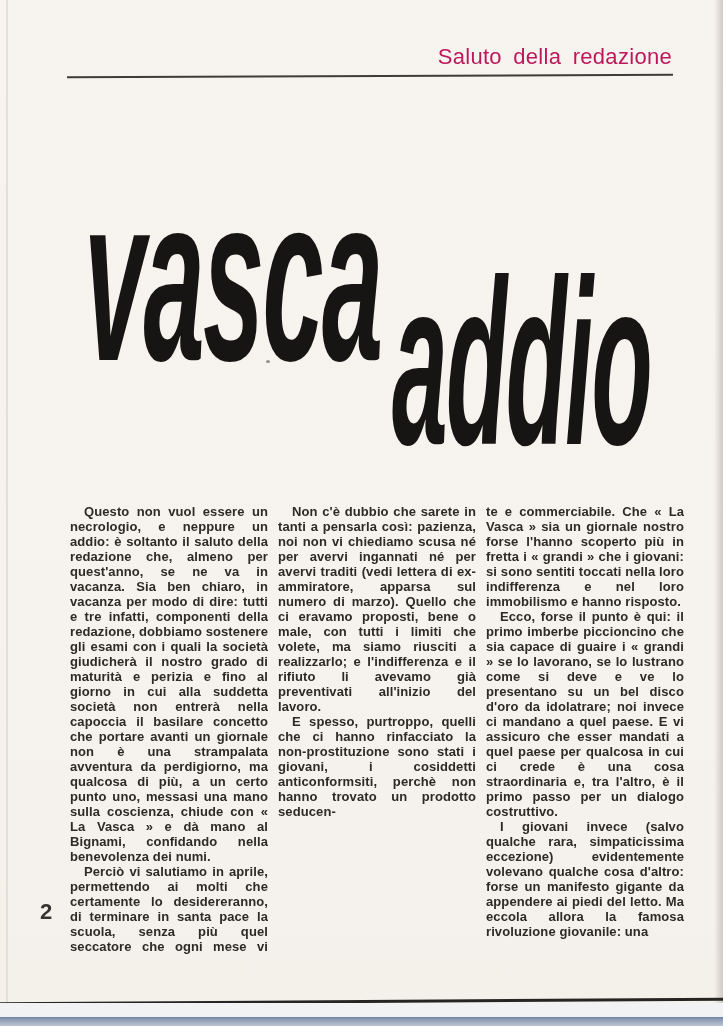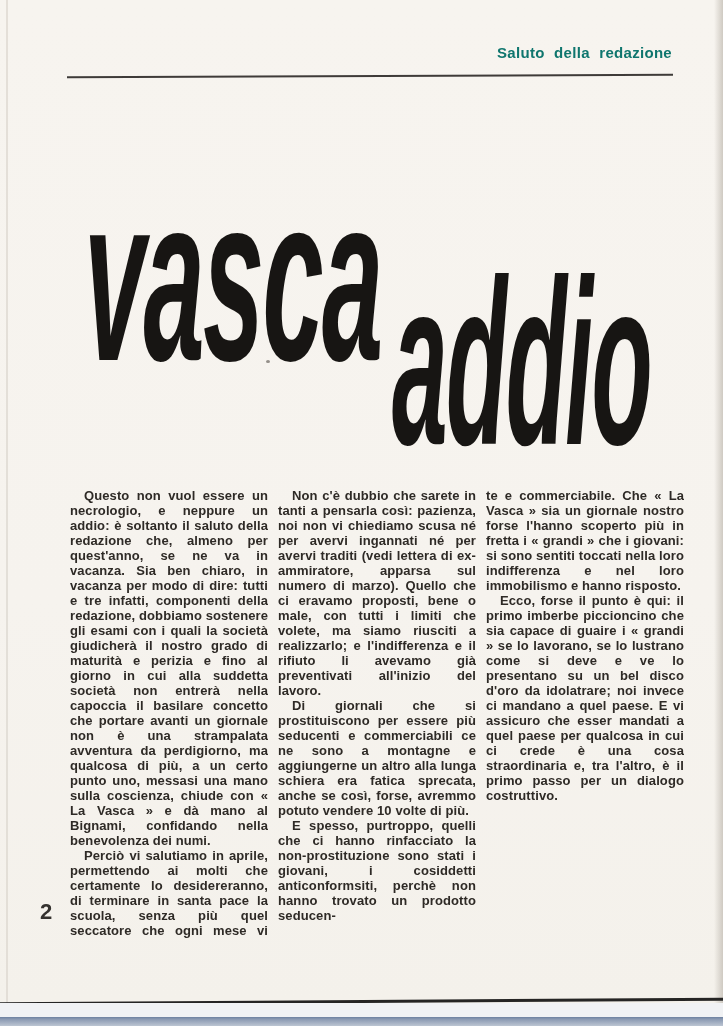--- a/index.html
+++ b/index.html
@@ -27,39 +27,39 @@
   .under-strip{
     position:absolute;left:0;top:1003px;width:723px;height:14px;
     background:#f1f2f4;
   }
   .bottom-band{
     position:absolute;left:0;top:1017px;width:723px;height:9px;
     background:linear-gradient(180deg,#6d80a0 0%,#8b9ab3 25%,#bcc5d2 100%);
   }
   .header{
     position:absolute;right:51px;top:44px;
-    font-size:15px;font-weight:bold;color:#0f766e;
+    font-size:22px;font-weight:normal;color:#be185d;
     letter-spacing:.3px;word-spacing:5px;white-space:nowrap;
   }
   .rule{
     position:absolute;left:67px;top:75px;width:606px;height:2px;
     background:#3e3b38;transform:rotate(-0.25deg);
   }
   .title-word{
     position:absolute;
     font-family:"Liberation Sans", sans-serif;
     font-style:italic;font-weight:bold;
     font-size:200px;line-height:0.9;
     color:#171513;white-space:nowrap;
     transform-origin:0 0;letter-spacing:-3px;
   }
   .title-vasca{left:84px;top:172px;transform:scale(0.55,1.18);}
   .title-addio{left:392px;top:256px;transform:scale(0.50,1.18);}
   .article{
-    position:absolute;left:70px;top:488px;width:614px;height:452px;
+    position:absolute;left:70px;top:504px;width:614px;height:452px;
     display:flex;gap:10px;overflow:hidden;
   }
   .column{
     width:198px;flex:1 1 0;overflow:hidden;
   }
   .para{
     margin:0;
     font-size:13px;line-height:15px;font-weight:bold;
     color:#2e2a26;text-align:justify;
     letter-spacing:.1px;
@@ -89,26 +89,26 @@
 
 <div class="speck"></div>
 
 <div class="article">
   <div class="column">
       <p class="para indent">Questo non vuol essere un necrologio, e neppure un addio: è soltanto il saluto della redazione che, almeno per quest'anno, se ne va in vacanza. Sia ben chiaro, in vacanza per modo di dire: tutti e tre infatti, componenti della redazione, dobbiamo sostenere gli esami con i quali la società giudicherà il nostro grado di maturità e perizia e fino al giorno in cui alla suddetta società non entrerà nella capoccia il basilare concetto che portare avanti un giornale non è una strampalata avventura da perdigiorno, ma qualcosa di più, a un certo punto uno, messasi una mano sulla coscienza, chiude con « La Vasca » e dà mano al Bignami, confidando nella benevolenza dei numi.</p>
       <p class="para indent">Perciò vi salutiamo in aprile, permettendo ai molti che certamente lo desidereranno, di terminare in santa pace la scuola, senza più quel seccatore che ogni mese vi veni-</p>
     </div>
   <div class="column">
       <p class="para indent">Non c'è dubbio che sarete in tanti a pensarla così: pazienza, noi non vi chiediamo scusa né per avervi ingannati né per avervi traditi (vedi lettera di ex-ammiratore, apparsa sul numero di marzo). Quello che ci eravamo proposti, bene o male, con tutti i limiti che volete, ma siamo riusciti a realizzarlo; e l'indifferenza e il rifiuto li avevamo già preventivati all'inizio del lavoro.</p>
-      <p class="para indent">Di giornali che si prostituiscono per essere più seducenti e commerciabili ce ne sono a montagne e aggiungerne un altro alla lunga schiera era fatica sprecata, anche se così, forse, avremmo potuto vendere 10 volte di più.</p>
       <p class="para indent">E spesso, purtroppo, quelli che ci hanno rinfacciato la non-prostituzione sono stati i giovani, i cosiddetti anticonformsiti, perchè non hanno trovato un prodotto seducen-</p>
     </div>
   <div class="column">
       <p class="para">te e commerciabile. Che « La Vasca » sia un giornale nostro forse l'hanno scoperto più in fretta i « grandi » che i giovani: si sono sentiti toccati nella loro indifferenza e nel loro immobilismo e hanno risposto.</p>
       <p class="para indent">Ecco, forse il punto è qui: il primo imberbe piccioncino che sia capace di guaire i « grandi » se lo lavorano, se lo lustrano come si deve e ve lo presentano su un bel disco d'oro da idolatrare; noi invece ci mandano a quel paese. E vi assicuro che esser mandati a quel paese per qualcosa in cui ci crede è una cosa straordinaria e, tra l'altro, è il primo passo per un dialogo costruttivo.</p>
+      <p class="para indent">I giovani invece (salvo qualche rara, simpaticissima eccezione) evidentemente volevano qualche cosa d'altro: forse un manifesto gigante da appendere ai piedi del letto. Ma eccola allora la famosa rivoluzione giovanile: una</p>
     </div>
 </div>
 
 <div class="page-number">2</div>
 
 <div class="page-bottom-edge"></div>
 <div class="under-strip"></div>
 <div class="bottom-band"></div>
 
 </body></html>

